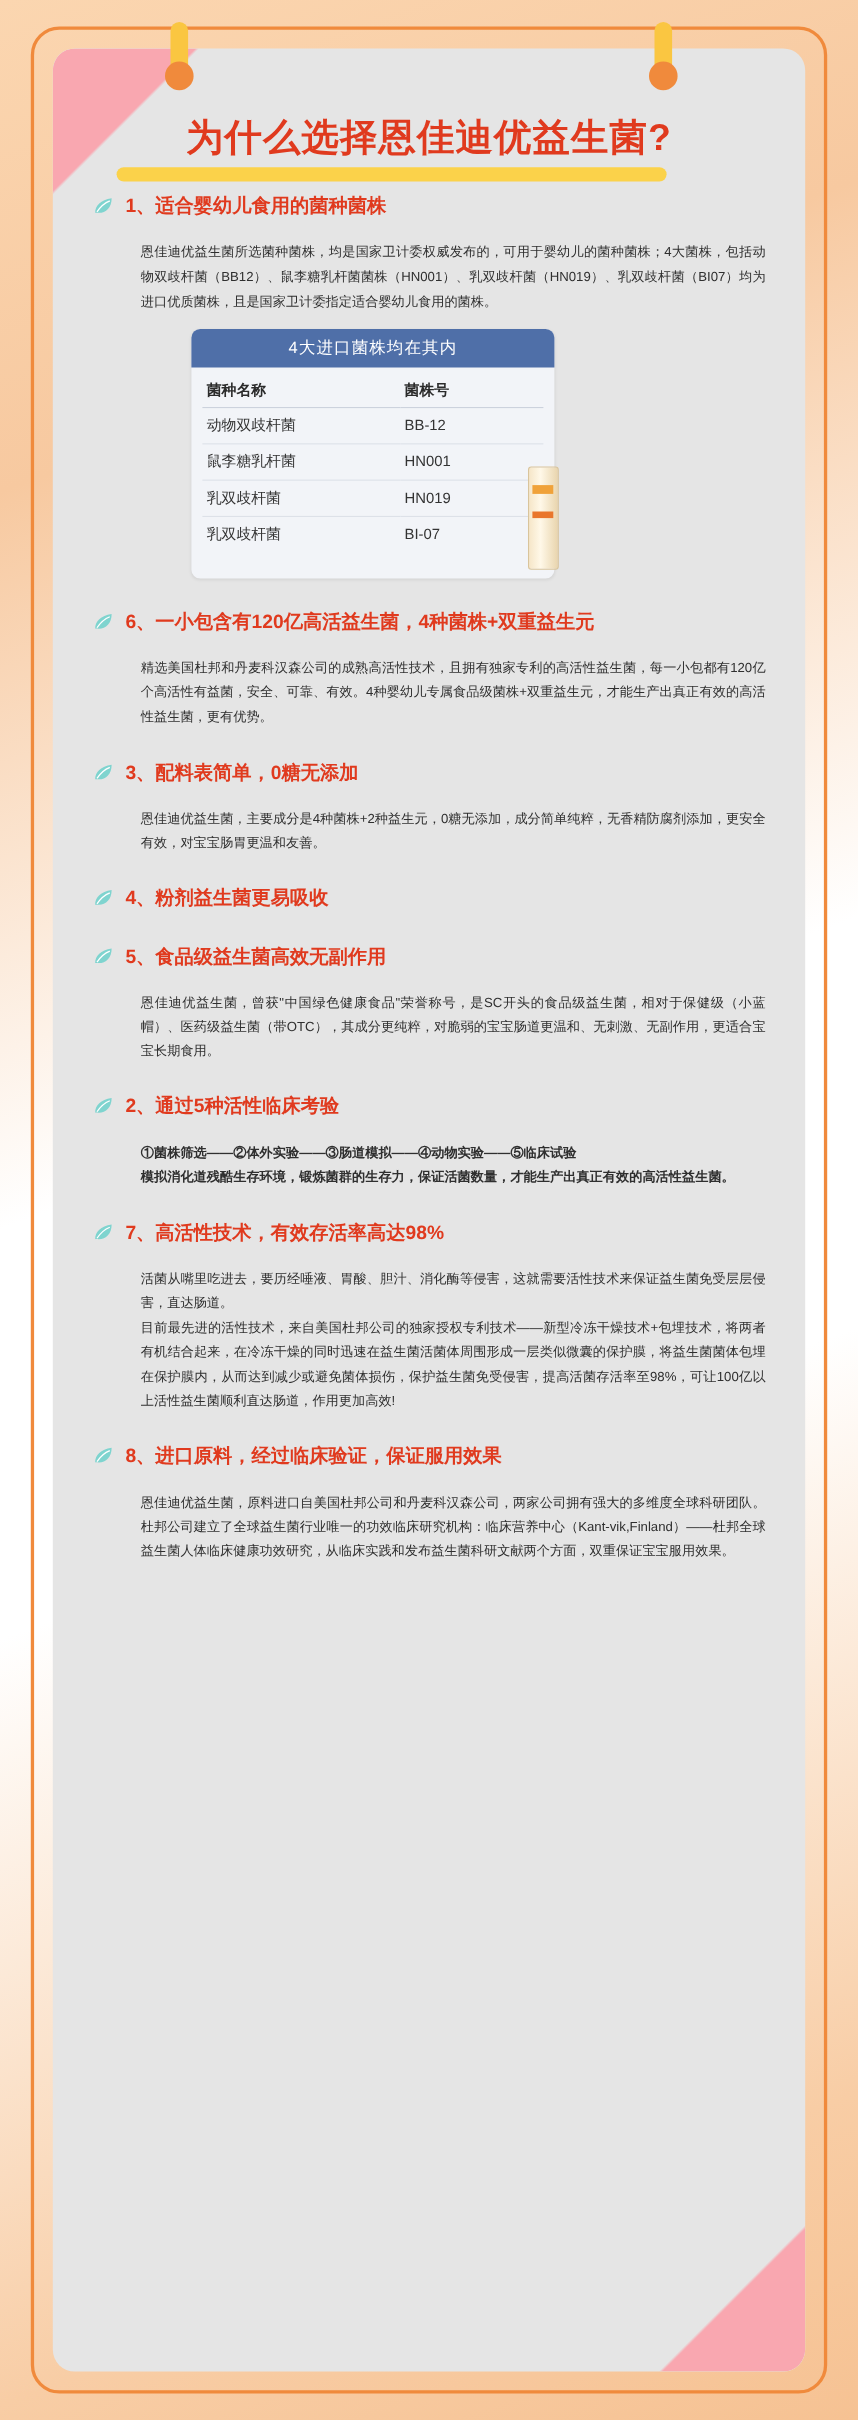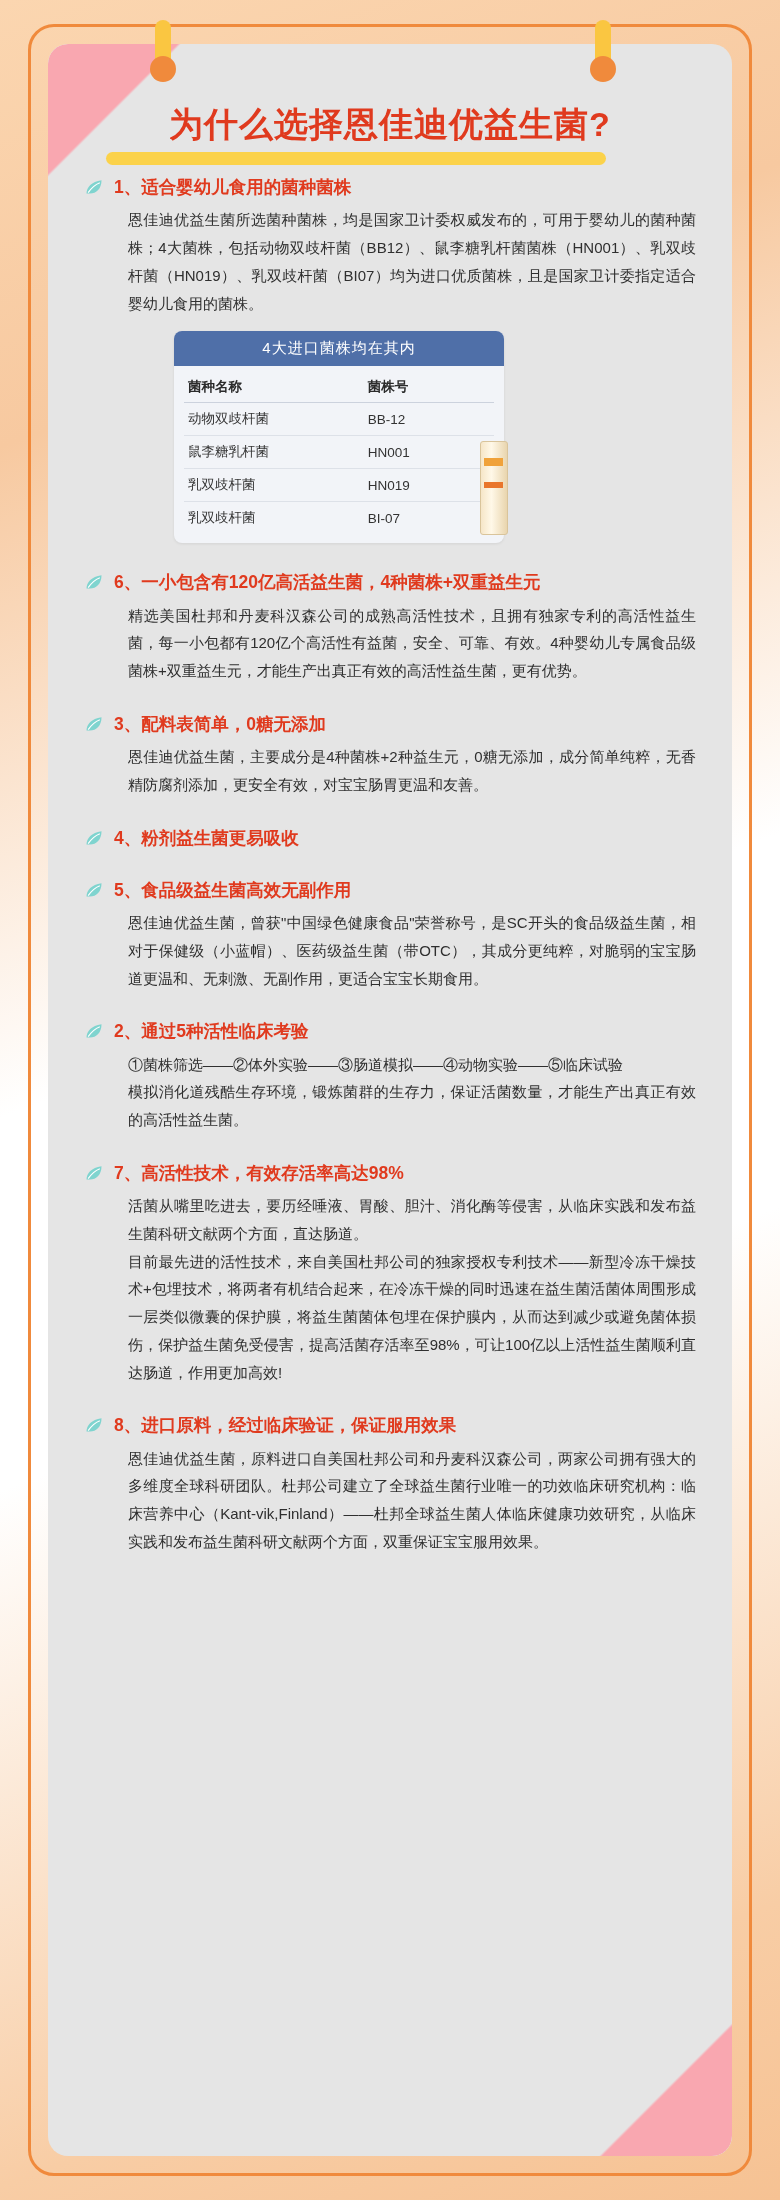--- a/index.html
+++ b/index.html
@@ -116,35 +116,35 @@
     width: 20px;
     height: 20px;
   }
   .sec-head {
     font-size: 17.5px;
     font-weight: bold;
     color: #e03a1e;
     line-height: 1.5;
   }
   .sec-body {
-    font-size: 15px;
+    font-size: 12px;
     color: #2f2f2f;
     line-height: 1.85;
-    margin-top: 6px;
+    margin-top: 18px;
     text-align: justify;
     padding-left: 14px;
   }
 
   
   .table-wrap {
     margin: 14px 0 4px 60px;
     width: 330px;
     background: #f2f4f8;
     border-radius: 8px;
-    padding-bottom: 9px;
+    padding-bottom: 24px;
     position: relative;
     box-shadow: 0 1px 3px rgba(0,0,0,0.08);
   }
   .table-title {
     background: #4f6fa8;
     color: #ffffff;
     font-size: 15px;
     text-align: center;
     padding: 8px 0;
     border-radius: 8px 8px 0 0;
@@ -286,31 +286,31 @@
       <div class="sec-head">5、食品级益生菌高效无副作用</div>
       <div class="sec-body">恩佳迪优益生菌，曾获"中国绿色健康食品"荣誉称号，是SC开头的食品级益生菌，相对于保健级（小蓝帽）、医药级益生菌（带OTC），其成分更纯粹，对脆弱的宝宝肠道更温和、无刺激、无副作用，更适合宝宝长期食用。</div>
     </div>
 
     <div class="section">
       <svg class="leaf-icon" viewBox="0 0 24 24">
         <path d="M3 21c0-8 6-14 18-16 0 10-6 16-14 16-1.5 0-3-0.2-4 0z" fill="#7fd4cf"></path>
         <path d="M5 20c4-6 9-10 14-12" stroke="#ffffff" stroke-width="1.4" fill="none"></path>
       </svg>
       <div class="sec-head">2、通过5种活性临床考验</div>
-      <div class="sec-body" style="white-space: pre-line;">①菌株筛选——②体外实验——③肠道模拟——④动物实验——⑤临床试验
+      <div class="sec-body" style="white-space: pre-line; font-weight: bold;">①菌株筛选——②体外实验——③肠道模拟——④动物实验——⑤临床试验
 模拟消化道残酷生存环境，锻炼菌群的生存力，保证活菌数量，才能生产出真正有效的高活性益生菌。</div>
     </div>
 
     <div class="section">
       <svg class="leaf-icon" viewBox="0 0 24 24">
         <path d="M3 21c0-8 6-14 18-16 0 10-6 16-14 16-1.5 0-3-0.2-4 0z" fill="#7fd4cf"></path>
         <path d="M5 20c4-6 9-10 14-12" stroke="#ffffff" stroke-width="1.4" fill="none"></path>
       </svg>
       <div class="sec-head">7、高活性技术，有效存活率高达98%</div>
-      <div class="sec-body" style="white-space: pre-line;">活菌从嘴里吃进去，要历经唾液、胃酸、胆汁、消化酶等侵害，从临床实践和发布益生菌科研文献两个方面，直达肠道。
+      <div class="sec-body" style="white-space: pre-line;">活菌从嘴里吃进去，要历经唾液、胃酸、胆汁、消化酶等侵害，这就需要活性技术来保证益生菌免受层层侵害，直达肠道。
 目前最先进的活性技术，来自美国杜邦公司的独家授权专利技术——新型冷冻干燥技术+包埋技术，将两者有机结合起来，在冷冻干燥的同时迅速在益生菌活菌体周围形成一层类似微囊的保护膜，将益生菌菌体包埋在保护膜内，从而达到减少或避免菌体损伤，保护益生菌免受侵害，提高活菌存活率至98%，可让100亿以上活性益生菌顺利直达肠道，作用更加高效!</div>
     </div>
 
     <div class="section">
       <svg class="leaf-icon" viewBox="0 0 24 24">
         <path d="M3 21c0-8 6-14 18-16 0 10-6 16-14 16-1.5 0-3-0.2-4 0z" fill="#7fd4cf"></path>
         <path d="M5 20c4-6 9-10 14-12" stroke="#ffffff" stroke-width="1.4" fill="none"></path>
       </svg>
       <div class="sec-head">8、进口原料，经过临床验证，保证服用效果</div>
       <div class="sec-body">恩佳迪优益生菌，原料进口自美国杜邦公司和丹麦科汉森公司，两家公司拥有强大的多维度全球科研团队。杜邦公司建立了全球益生菌行业唯一的功效临床研究机构：临床营养中心（Kant-vik,Finland）——杜邦全球益生菌人体临床健康功效研究，从临床实践和发布益生菌科研文献两个方面，双重保证宝宝服用效果。</div>

